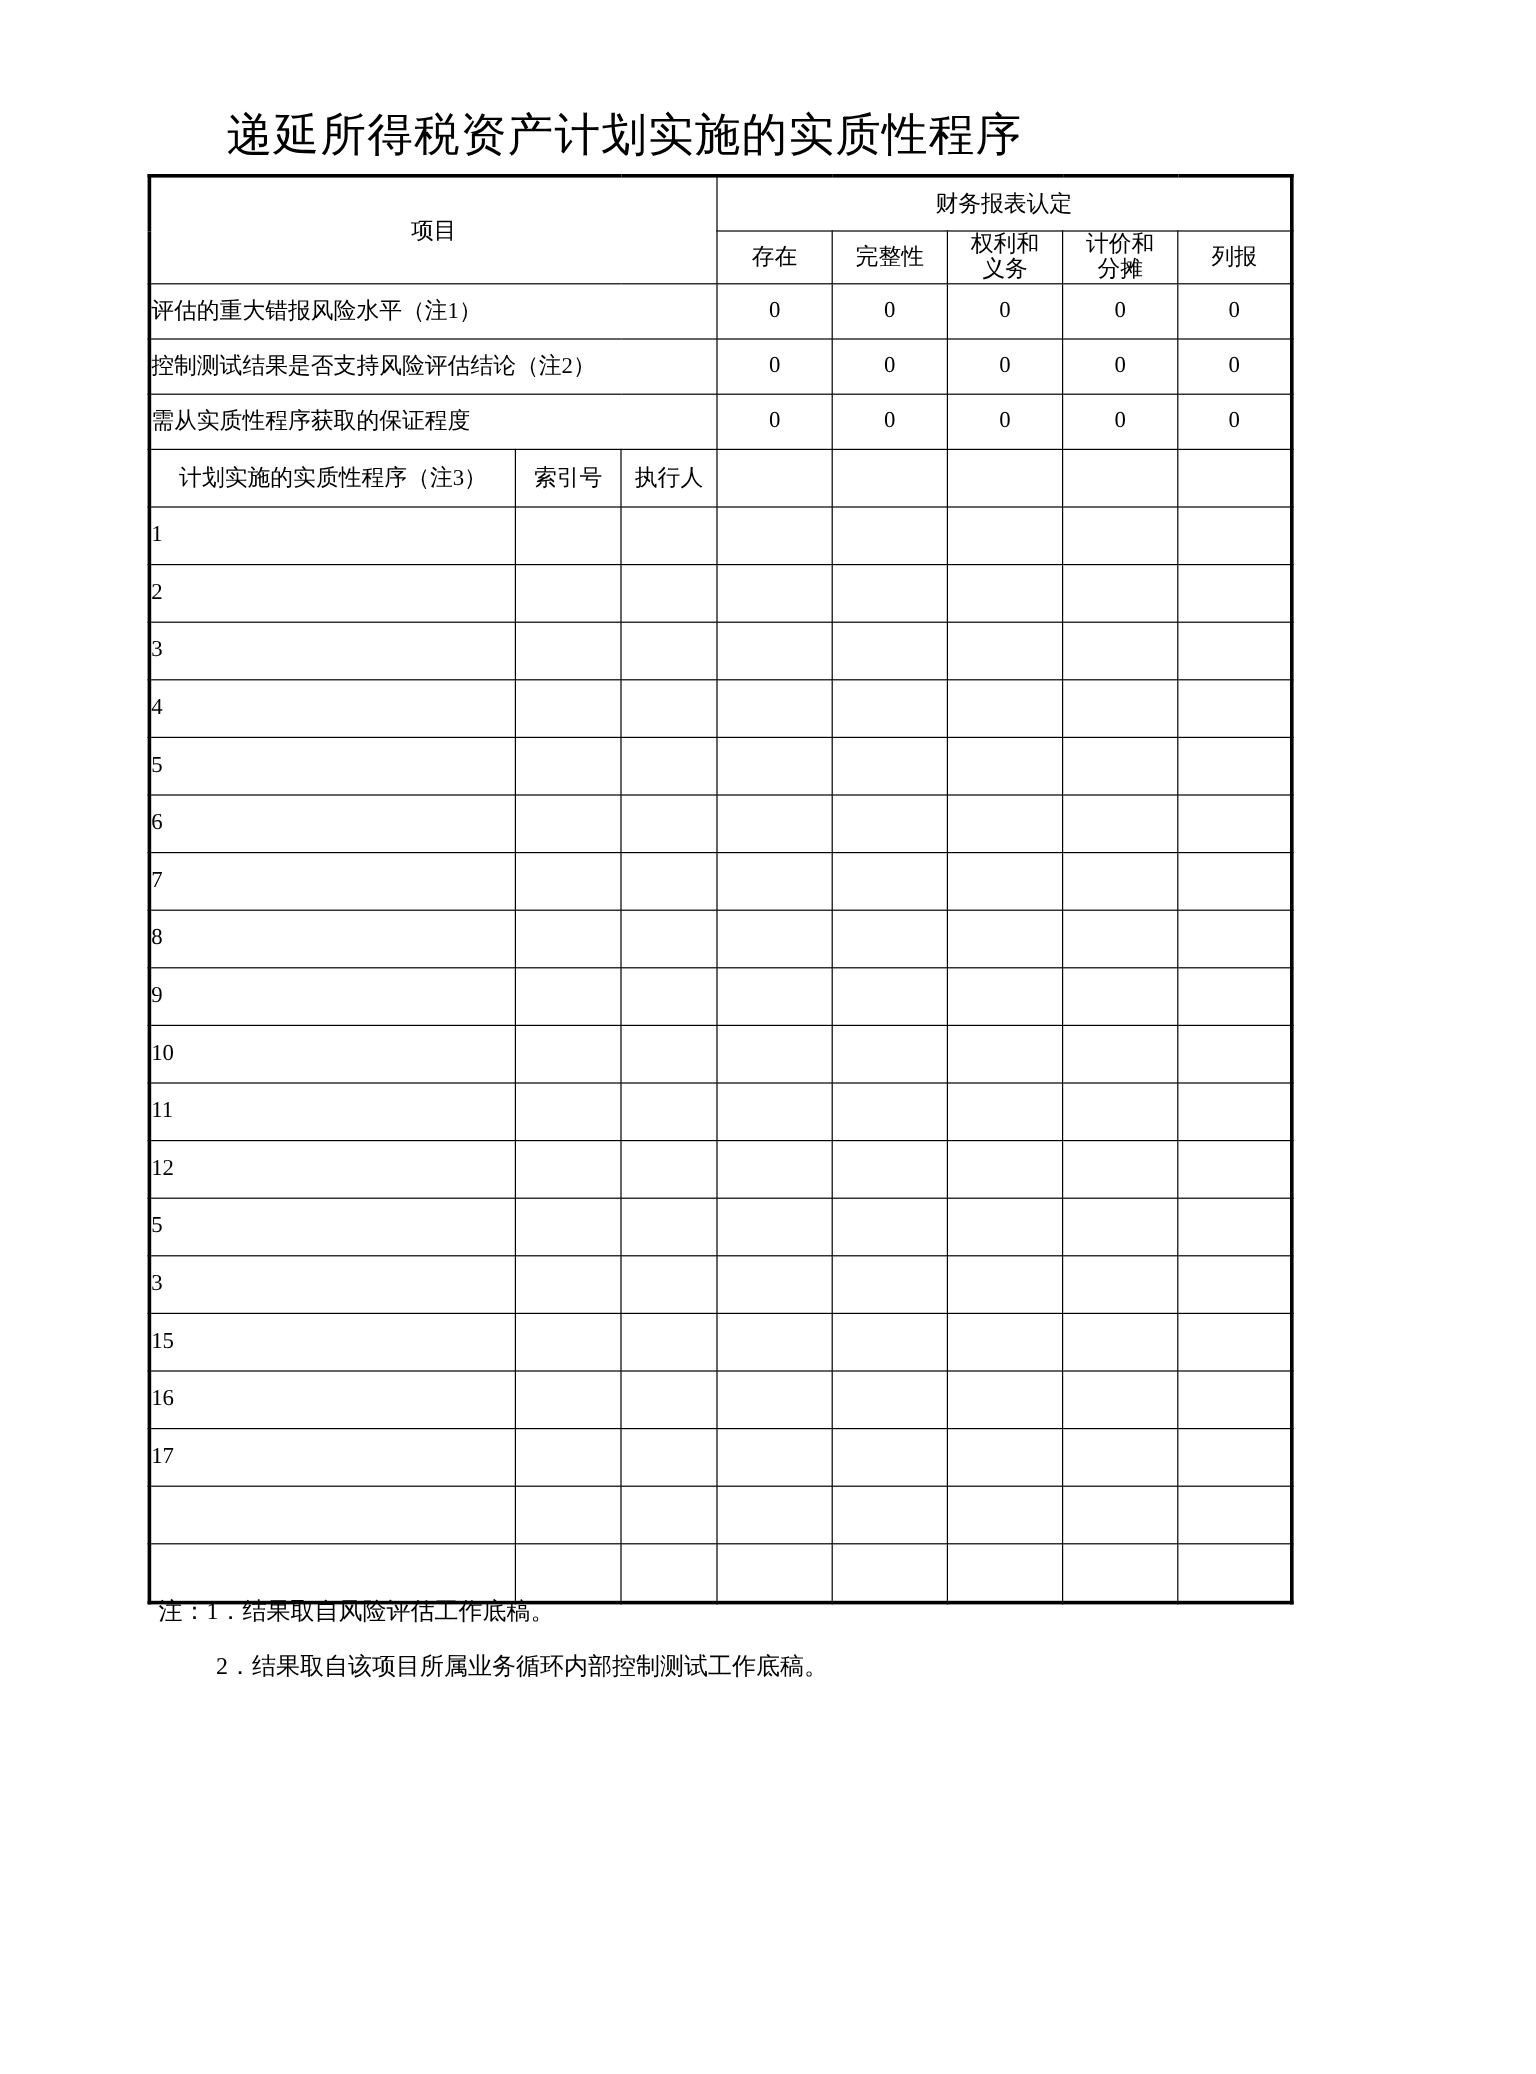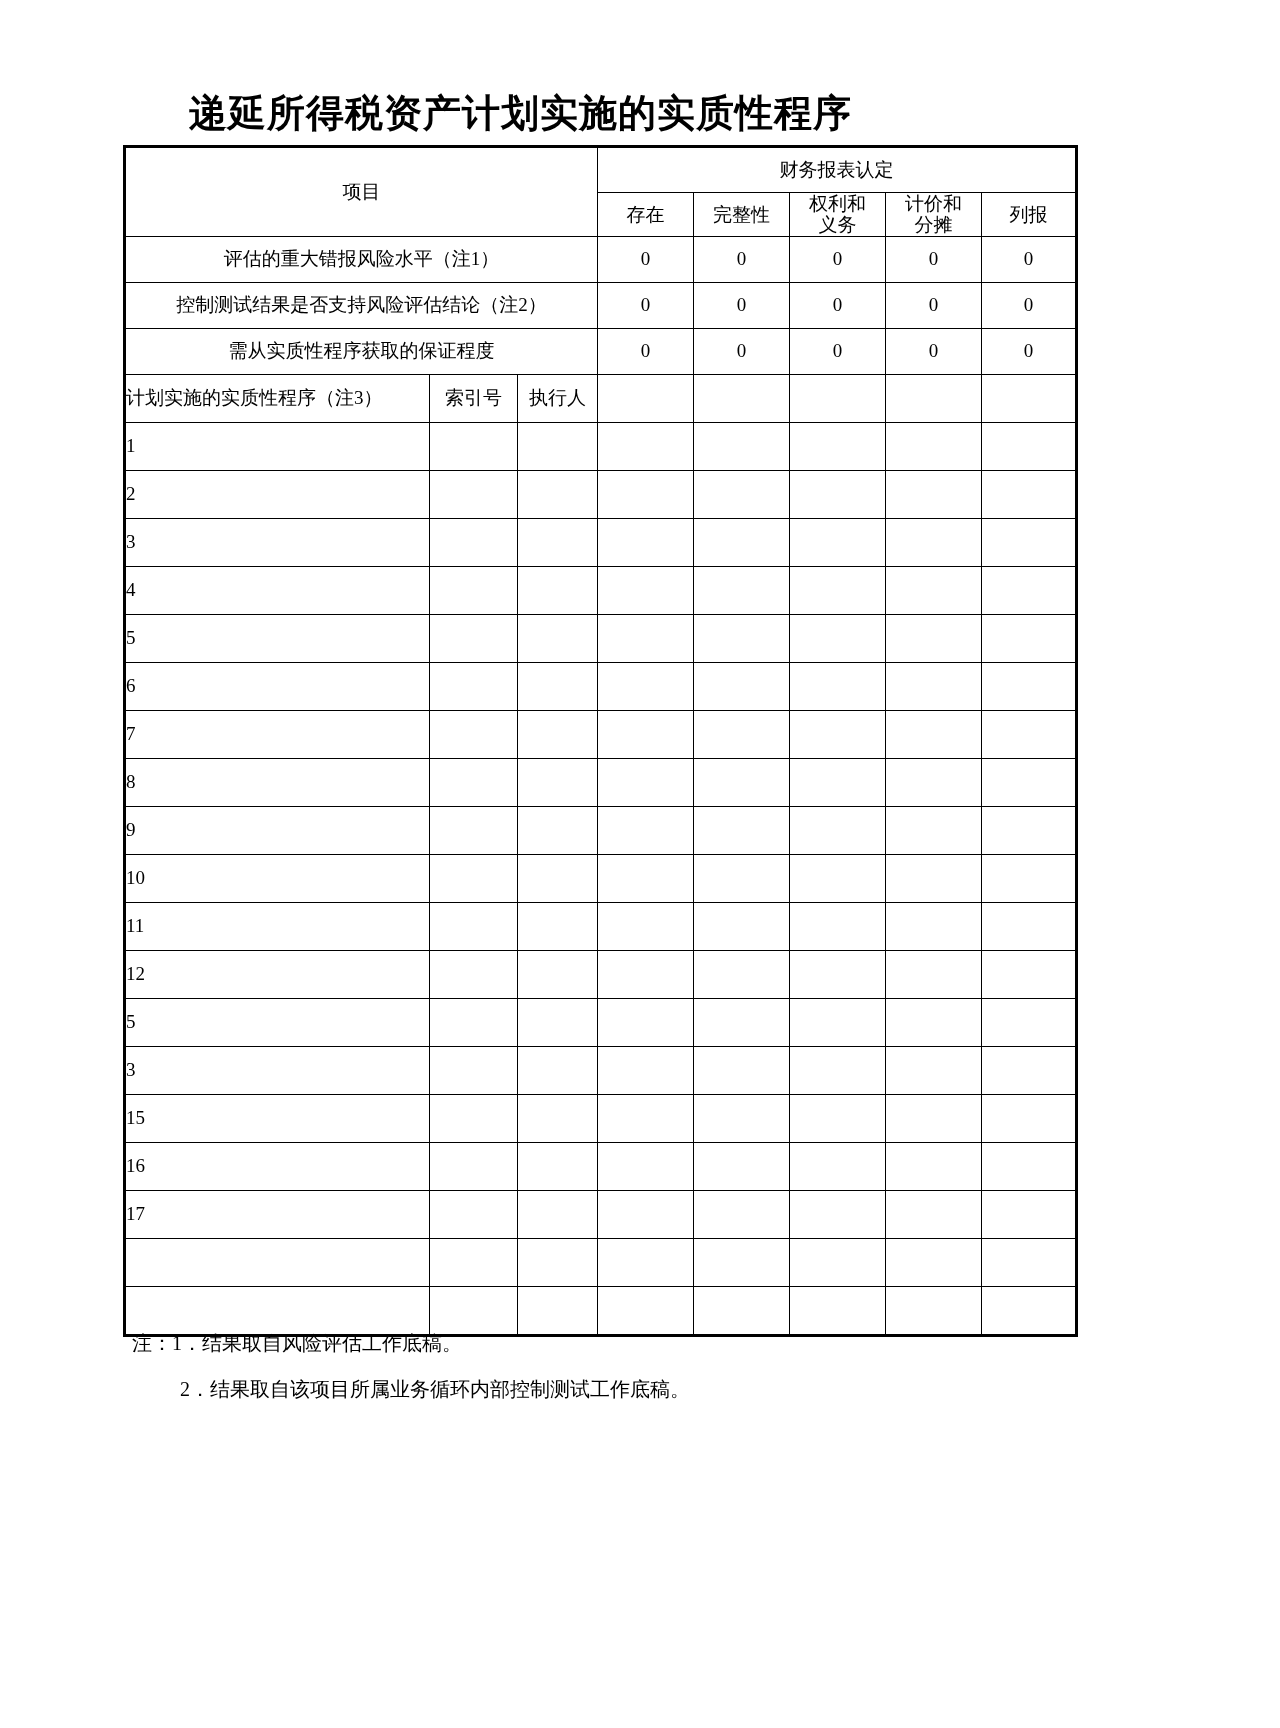--- a/index.html
+++ b/index.html
@@ -24,21 +24,21 @@
   }
 
   
   .doc-title {
     position: absolute;
     top: 92px;
     left: 0;
     width: 1041px;
     text-align: center;
     font-size: 38px;
-    font-weight: bold;
+    font-weight: normal;
     letter-spacing: 1px;
     line-height: 1.15;
     white-space: nowrap;
   }
 
   
   .tbl-wrap {
     position: absolute;
     top: 145px;
     left: 123px;
@@ -80,38 +80,38 @@
     height: 44px;
     font-size: 20px;
   }
   .hdr-sub {
     text-align: center;
     height: 42px;
     font-size: 19px;
     line-height: 1.12;
   }
   .row-label {
-    text-align: center;
+    text-align: left;
     padding-left: 6px;
     height: 45px;
     font-size: 20px;
     white-space: nowrap;
   }
   .row-val {
     text-align: center;
     height: 45px;
     font-size: 20px;
   }
   .sub-hdr-cell {
     text-align: center;
     height: 46px;
     font-size: 20px;
   }
   .sub-hdr-item {
-    text-align: left;
+    text-align: center;
     padding-left: 6px;
     height: 46px;
     font-size: 20px;
     white-space: nowrap;
   }
   .num-cell {
     text-align: left;
     padding-left: 6px;
     vertical-align: top;
     height: 47px;

